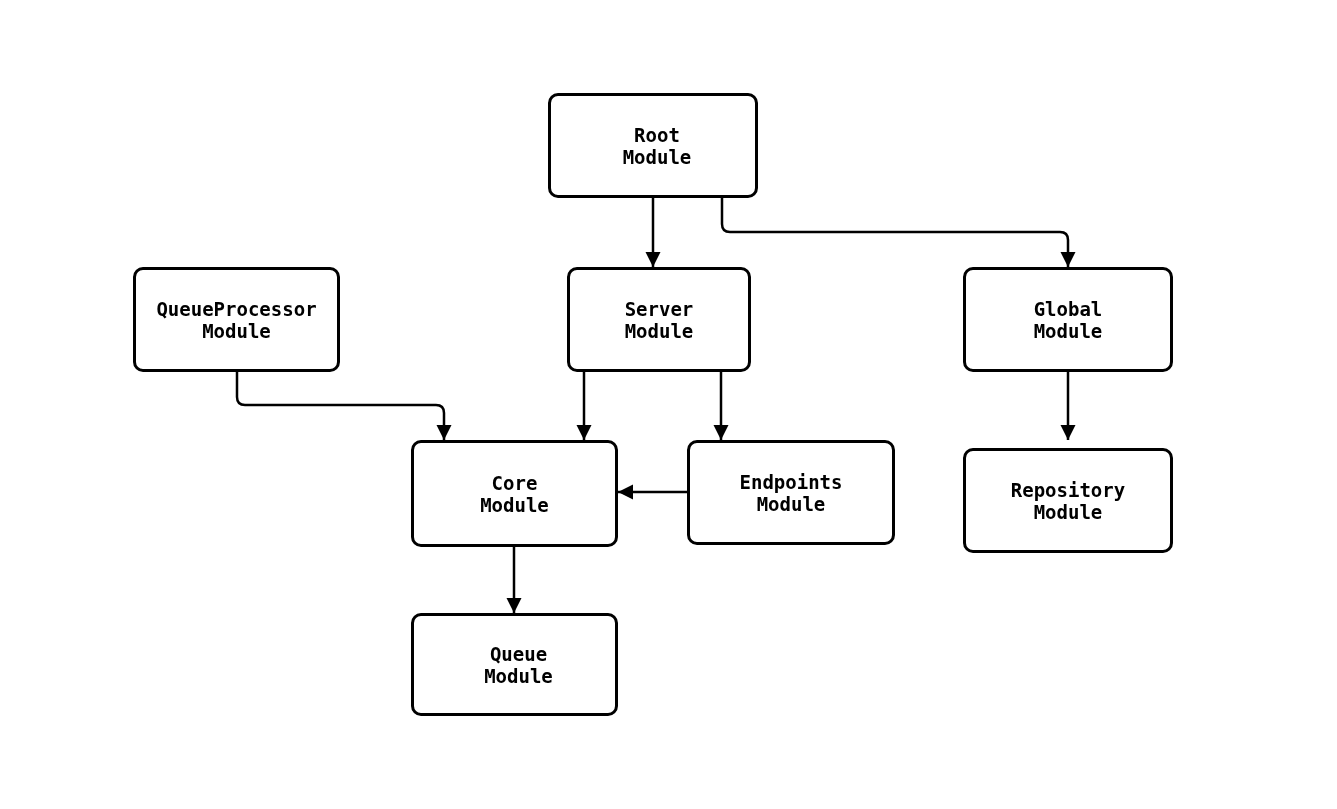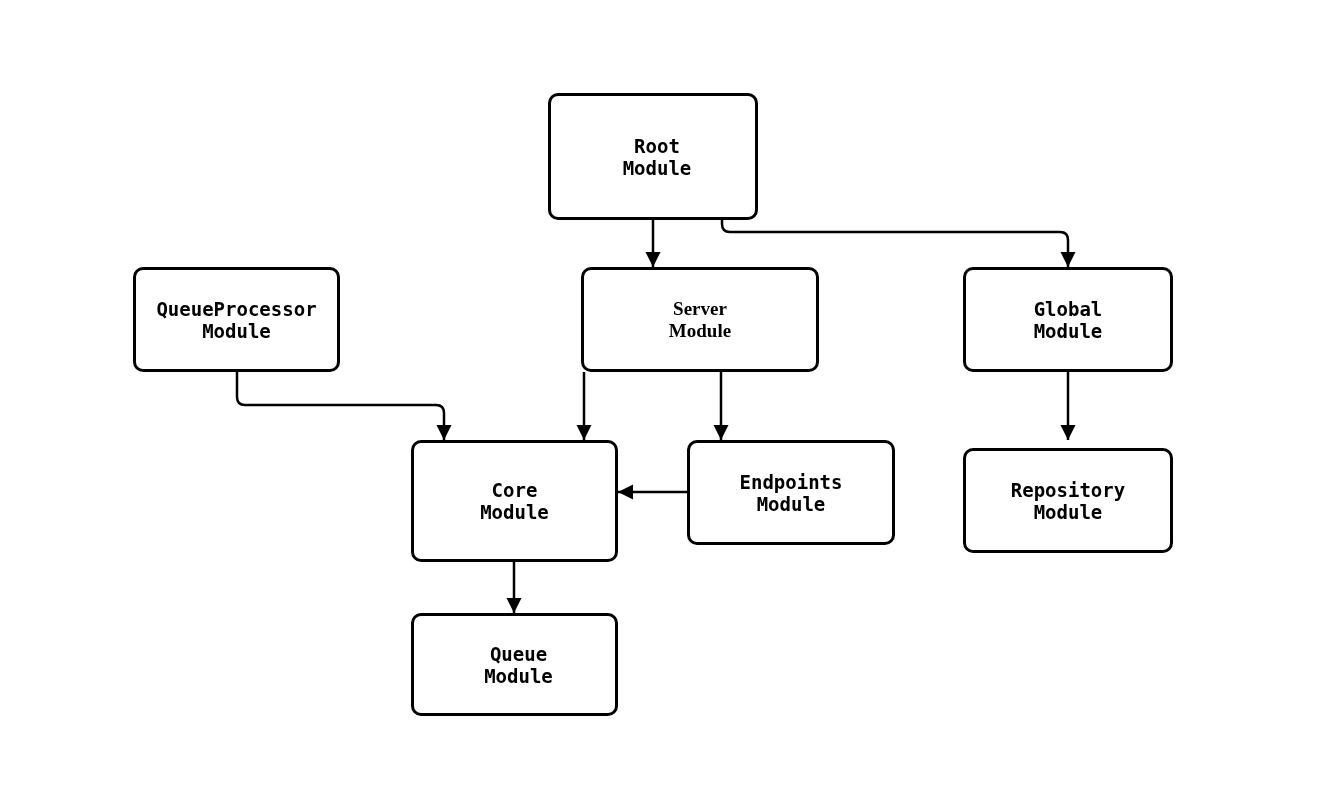--- a/index.html
+++ b/index.html
@@ -64,41 +64,41 @@
         <path d="M722 198 L722 224 Q722 232 730 232 L1060 232 Q1068 232 1068 240 L1068 267" class="edge" marker-end="url(#arrowhead)"></path>
         <path d="M237 372 L237 397 Q237 405 245 405 L436 405 Q444 405 444 413 L444 440" class="edge" marker-end="url(#arrowhead)"></path>
         <path d="M584 372 L584 440" class="edge" marker-end="url(#arrowhead)"></path>
         <path d="M721 372 L721 440" class="edge" marker-end="url(#arrowhead)"></path>
         <path d="M687 492 L618 492" class="edge" marker-end="url(#arrowhead)"></path>
         <path d="M1068 372 L1068 440" class="edge" marker-end="url(#arrowhead)"></path>
         <path d="M514 545 L514 613" class="edge" marker-end="url(#arrowhead)"></path>
       </g>
   </svg>
 
-  <div class="node" style="left: 548px; top: 93px; width: 210px; height: 127px; padding-left: 8px;">
+  <div class="node" style="left: 548px; top: 93px; width: 210px; height: 105px; padding-left: 8px;">
     <span class="label-line">Root</span>
     <span class="label-line">Module</span>
   </div>
 
   <div class="node" style="left: 133px; top: 267px; width: 207px; height: 105px;">
     <span class="label-line">QueueProcessor</span>
     <span class="label-line">Module</span>
   </div>
 
-  <div class="node" style="left: 581px; top: 267px; width: 238px; height: 105px; font-family: Liberation Serif, serif;">
+  <div class="node" style="left: 567px; top: 267px; width: 184px; height: 105px;">
     <span class="label-line">Server</span>
     <span class="label-line">Module</span>
   </div>
 
   <div class="node" style="left: 963px; top: 267px; width: 210px; height: 105px;">
     <span class="label-line">Global</span>
     <span class="label-line">Module</span>
   </div>
 
-  <div class="node" style="left: 411px; top: 440px; width: 207px; height: 122px;">
+  <div class="node" style="left: 411px; top: 440px; width: 207px; height: 107px;">
     <span class="label-line">Core</span>
     <span class="label-line">Module</span>
   </div>
 
   <div class="node" style="left: 687px; top: 440px; width: 208px; height: 105px;">
     <span class="label-line">Endpoints</span>
     <span class="label-line">Module</span>
   </div>
 
   <div class="node" style="left: 963px; top: 440px; width: 210px; height: 105px; margin-top: 8px;">

